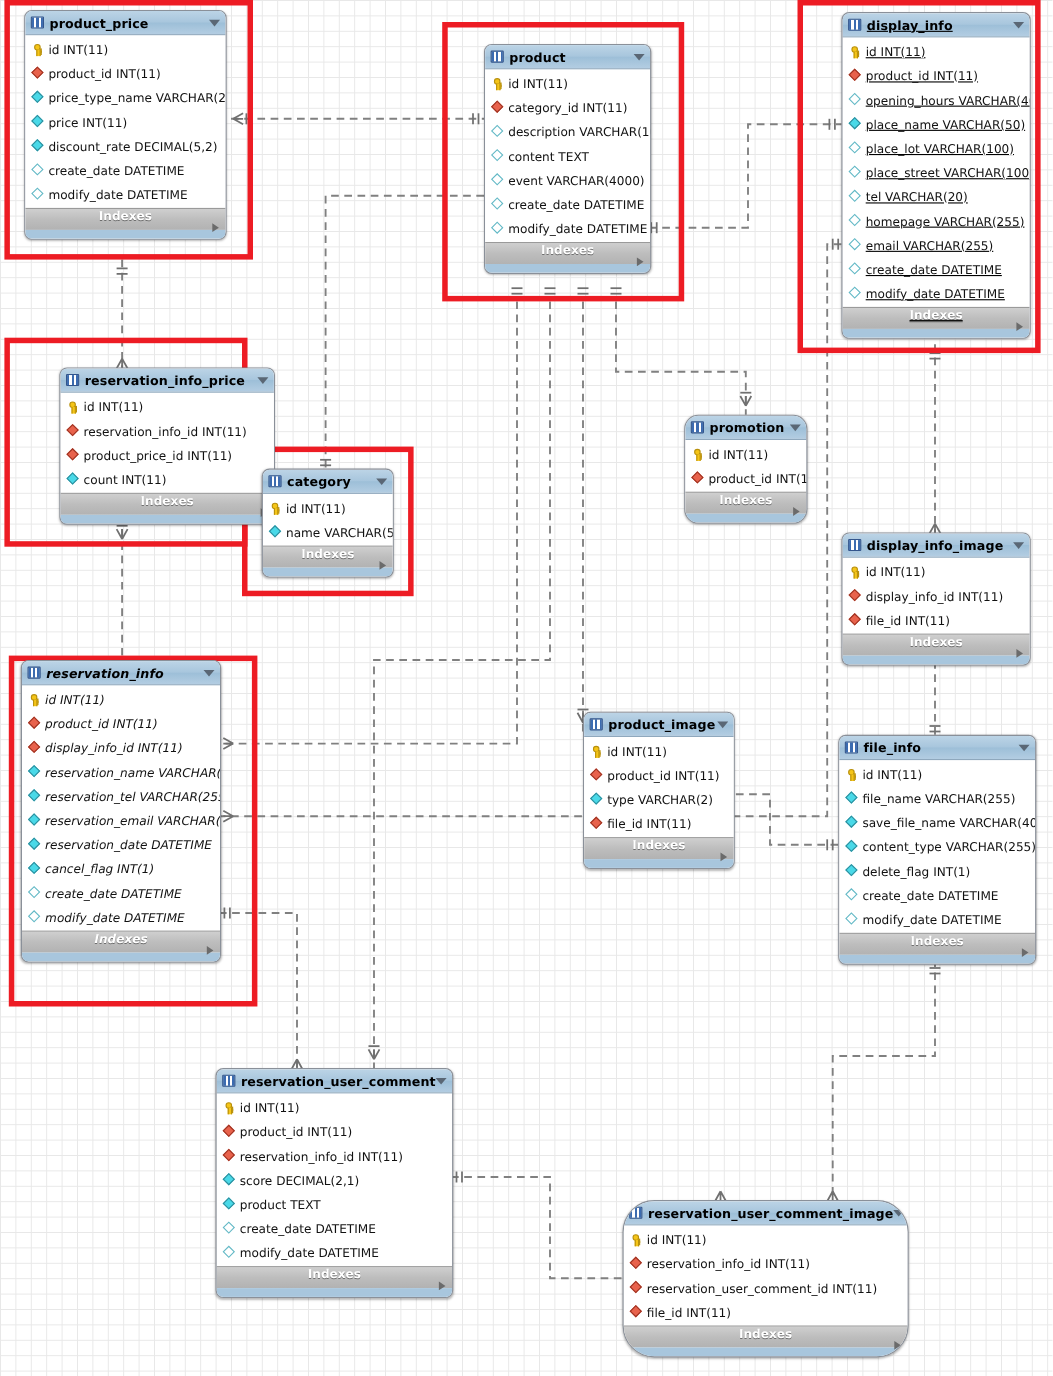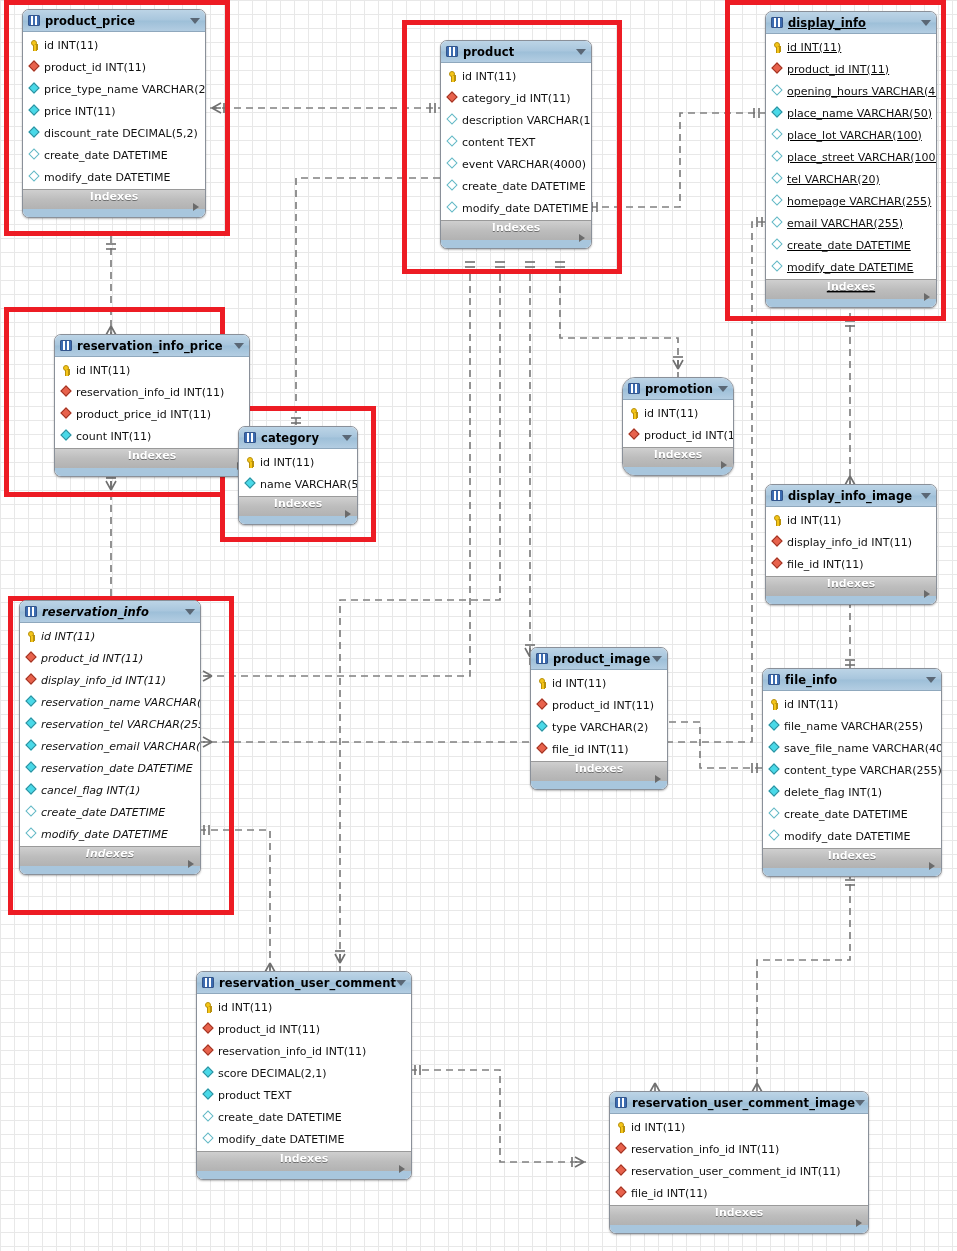--- a/index.html
+++ b/index.html
@@ -638,21 +638,21 @@
             <span class="gly nl"></span>
             <span>modify_date DATETIME</span>
           </div>
         </div>
         <div class="idx">
           <span>Indexes</span>
           <span class="idx-caret"></span>
         </div>
         <div class="foot"></div>
       </div>
-      <div class="tbl" style="left: 609px; top: 1091px; width: 258px;">
+      <div class="tbl" style="left: 566px; top: 1091px; width: 258px; border-radius: 29px;">
         <div class="tbl-hdr">
           <span class="tbl-icon"></span>
           <span class="tbl-name">reservation_user_comment_image</span>
           <span class="tbl-caret"></span>
         </div>
         <div class="cols">
           <div class="col">
             <span class="gly pk"></span>
             <span>id INT(11)</span>
           </div>

